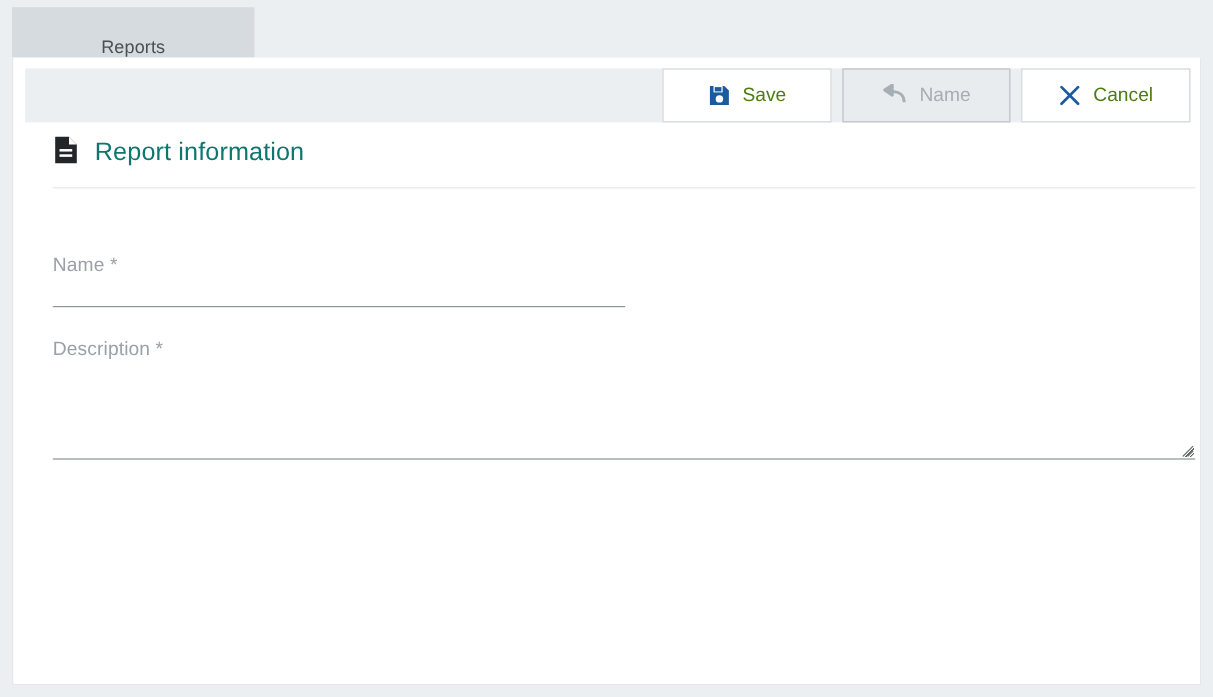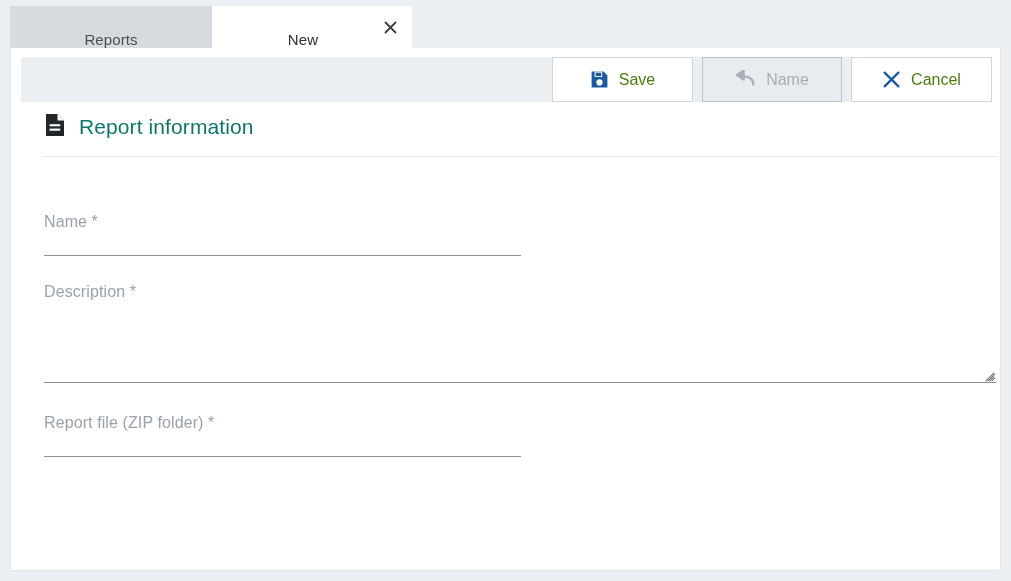--- a/index.html
+++ b/index.html
@@ -232,28 +232,20 @@
 </style>
 </head>
 <body>
 
 <div class="tabbar">
 
   <div class="tab tab-inactive">
     <span class="tab-label">Reports</span>
   </div>
 
-  <div class="tab tab-active">
-    <span class="tab-label">New</span>
-    <span class="tab-close">
-      <svg width="13" height="13" viewBox="0 0 13 13" aria-hidden="true">
-        <path d="M1.5 1.5 L11.5 11.5 M11.5 1.5 L1.5 11.5" stroke="#3c4043" stroke-width="1.8" stroke-linecap="round"></path>
-      </svg>
-    </span>
-  </div>
 
 </div>
 
 <div class="card">
 
   <div class="toolbar">
 
     <div class="tbtn tbtn-save">
       <span class="ico">
         <svg width="19" height="19" viewBox="0 0 19 19" aria-hidden="true">
@@ -318,20 +310,16 @@
     <div class="field field-full f-desc">
       <span class="fl-label">Description *</span>
       <textarea class="ta" placeholder="" style=""></textarea>
       <span class="resize-grip">
         <svg width="12" height="12" viewBox="0 0 12 12" aria-hidden="true">
           <path d="M11 3 L3 11 M11 7 L7 11" stroke="#6f767b" stroke-width="1.1" stroke-linecap="round"></path>
         </svg>
       </span>
     </div>
 
-    <div class="field f-file">
-      <span class="fl-label">Report file (ZIP folder) *</span>
-      <input class="fl-input" type="text" value="" placeholder="" style="">
-    </div>
 
   </div>
 
 </div>
 
 </body></html>

